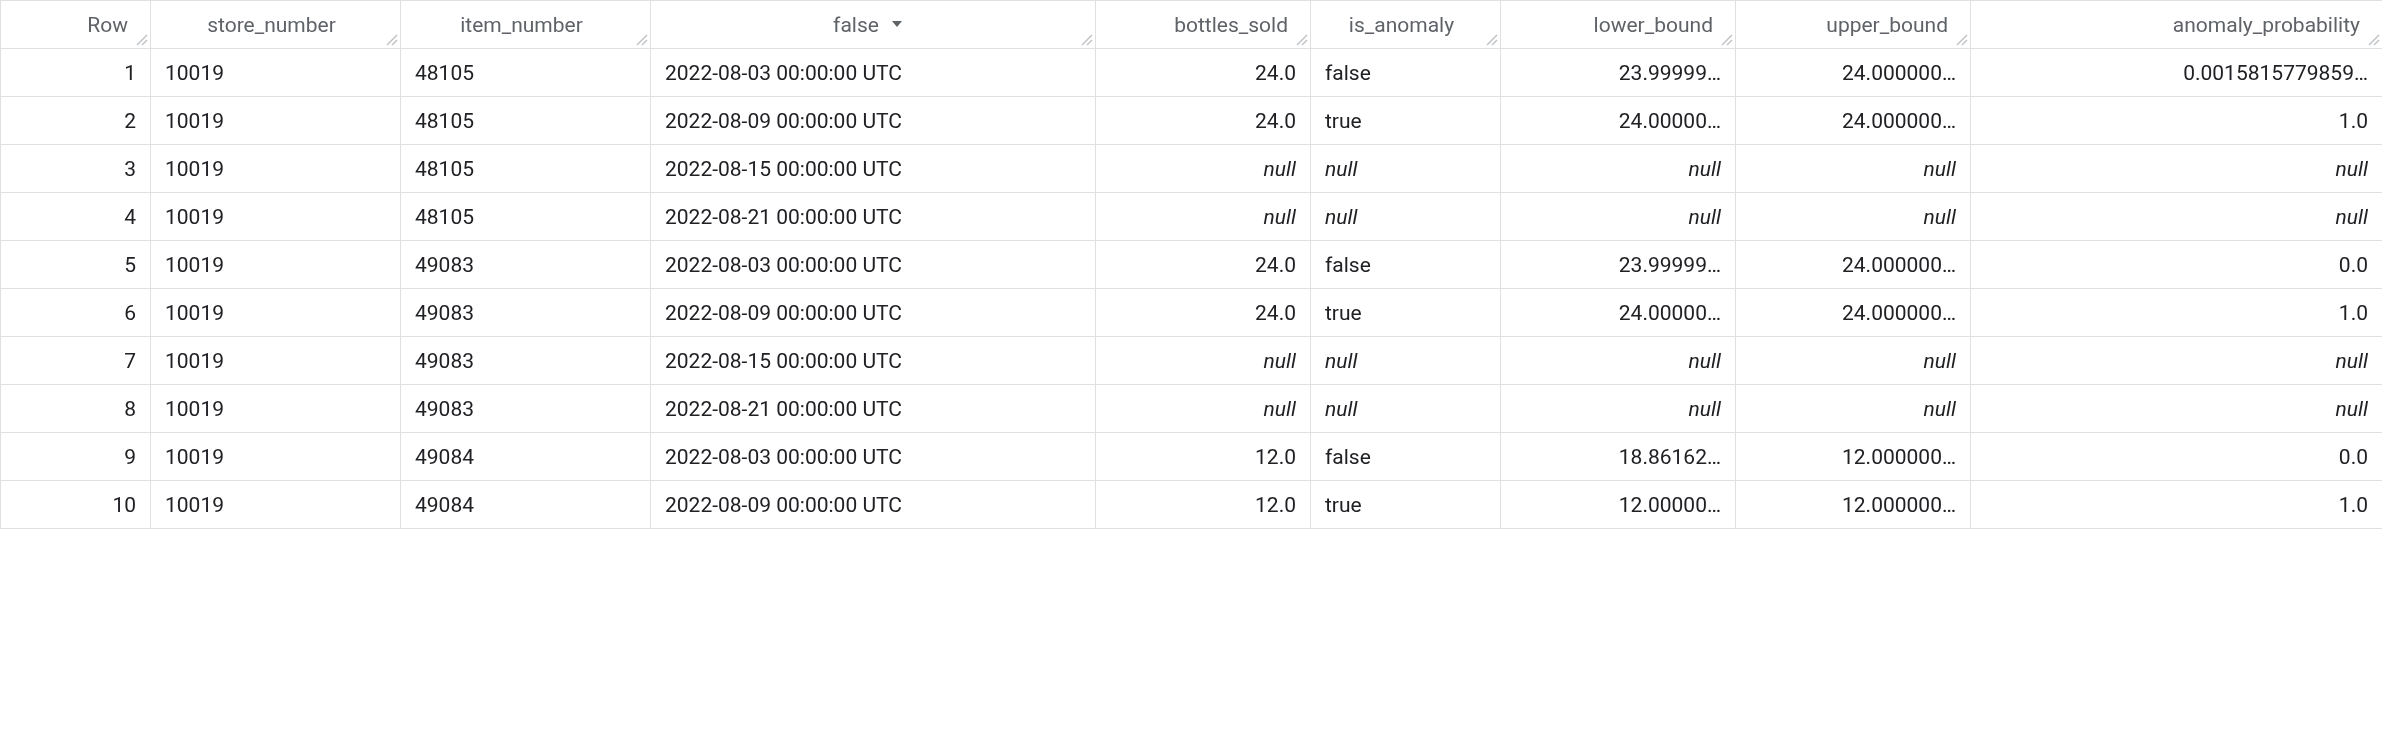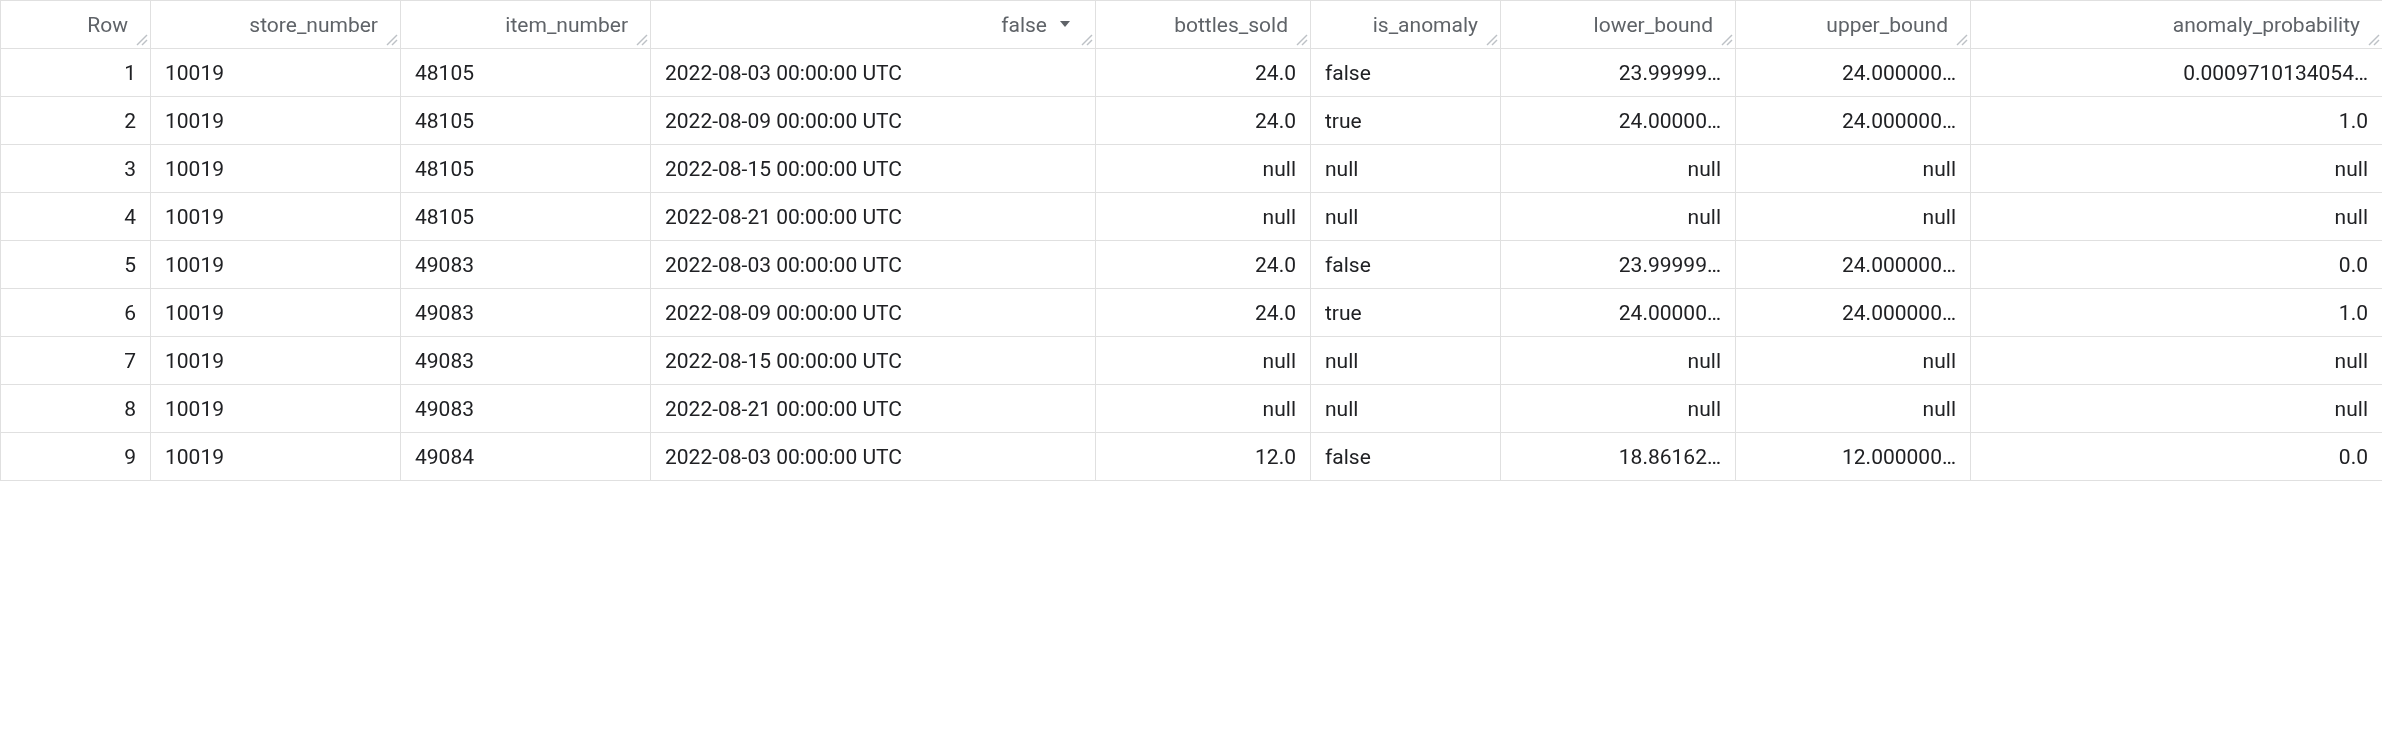--- a/index.html
+++ b/index.html
@@ -21,34 +21,35 @@
     padding: 0 14px;
     white-space: nowrap;
     overflow: hidden;
     text-overflow: ellipsis;
     vertical-align: middle;
     position: relative;
   }
   .table th {
     font-weight: 400;
     color: #5f6368;
-    text-align: right;
+    text-align: center;
     background: #fff;
     padding-right: 22px;
   }
   .table th.num, .table td.num { text-align: right; }
   .table th.num { padding-left: 0; }
   .table td { color: #202124; }
   .rownum {
     text-align: right;
     color: #5f6368;
     background: #fff;
   }
   .null {
     color: #9aa0a6;
+    font-style: italic;
   }
   .resize-handle {
     position: absolute;
     right: 2px;
     bottom: 2px;
     width: 14px;
     height: 14px;
     pointer-events: auto;
   }
   .resize-handle svg { display: block; }
@@ -147,21 +148,21 @@
   <tbody id="tbody">
       <tr>
         <td class="rownum">1</td>
         <td class="">10019</td>
         <td class="">48105</td>
         <td class="">2022-08-03 00:00:00 UTC</td>
         <td class="num">24.0</td>
         <td class="">false</td>
         <td class="num">23.99999…</td>
         <td class="num">24.000000…</td>
-        <td class="num">0.0009710134054…</td>
+        <td class="num">0.0015815779859…</td>
       </tr>
       <tr>
         <td class="rownum">2</td>
         <td class="">10019</td>
         <td class="">48105</td>
         <td class="">2022-08-09 00:00:00 UTC</td>
         <td class="num">24.0</td>
         <td class="">true</td>
         <td class="num">24.00000…</td>
         <td class="num">24.000000…</td>
@@ -237,14 +238,25 @@
         <td class="rownum">9</td>
         <td class="">10019</td>
         <td class="">49084</td>
         <td class="">2022-08-03 00:00:00 UTC</td>
         <td class="num">12.0</td>
         <td class="">false</td>
         <td class="num">18.86162…</td>
         <td class="num">12.000000…</td>
         <td class="num">0.0</td>
       </tr>
+      <tr>
+        <td class="rownum">10</td>
+        <td class="">10019</td>
+        <td class="">49084</td>
+        <td class="">2022-08-09 00:00:00 UTC</td>
+        <td class="num">12.0</td>
+        <td class="">true</td>
+        <td class="num">12.00000…</td>
+        <td class="num">12.000000…</td>
+        <td class="num">1.0</td>
+      </tr>
     </tbody>
 </table>
 
 </body></html>

